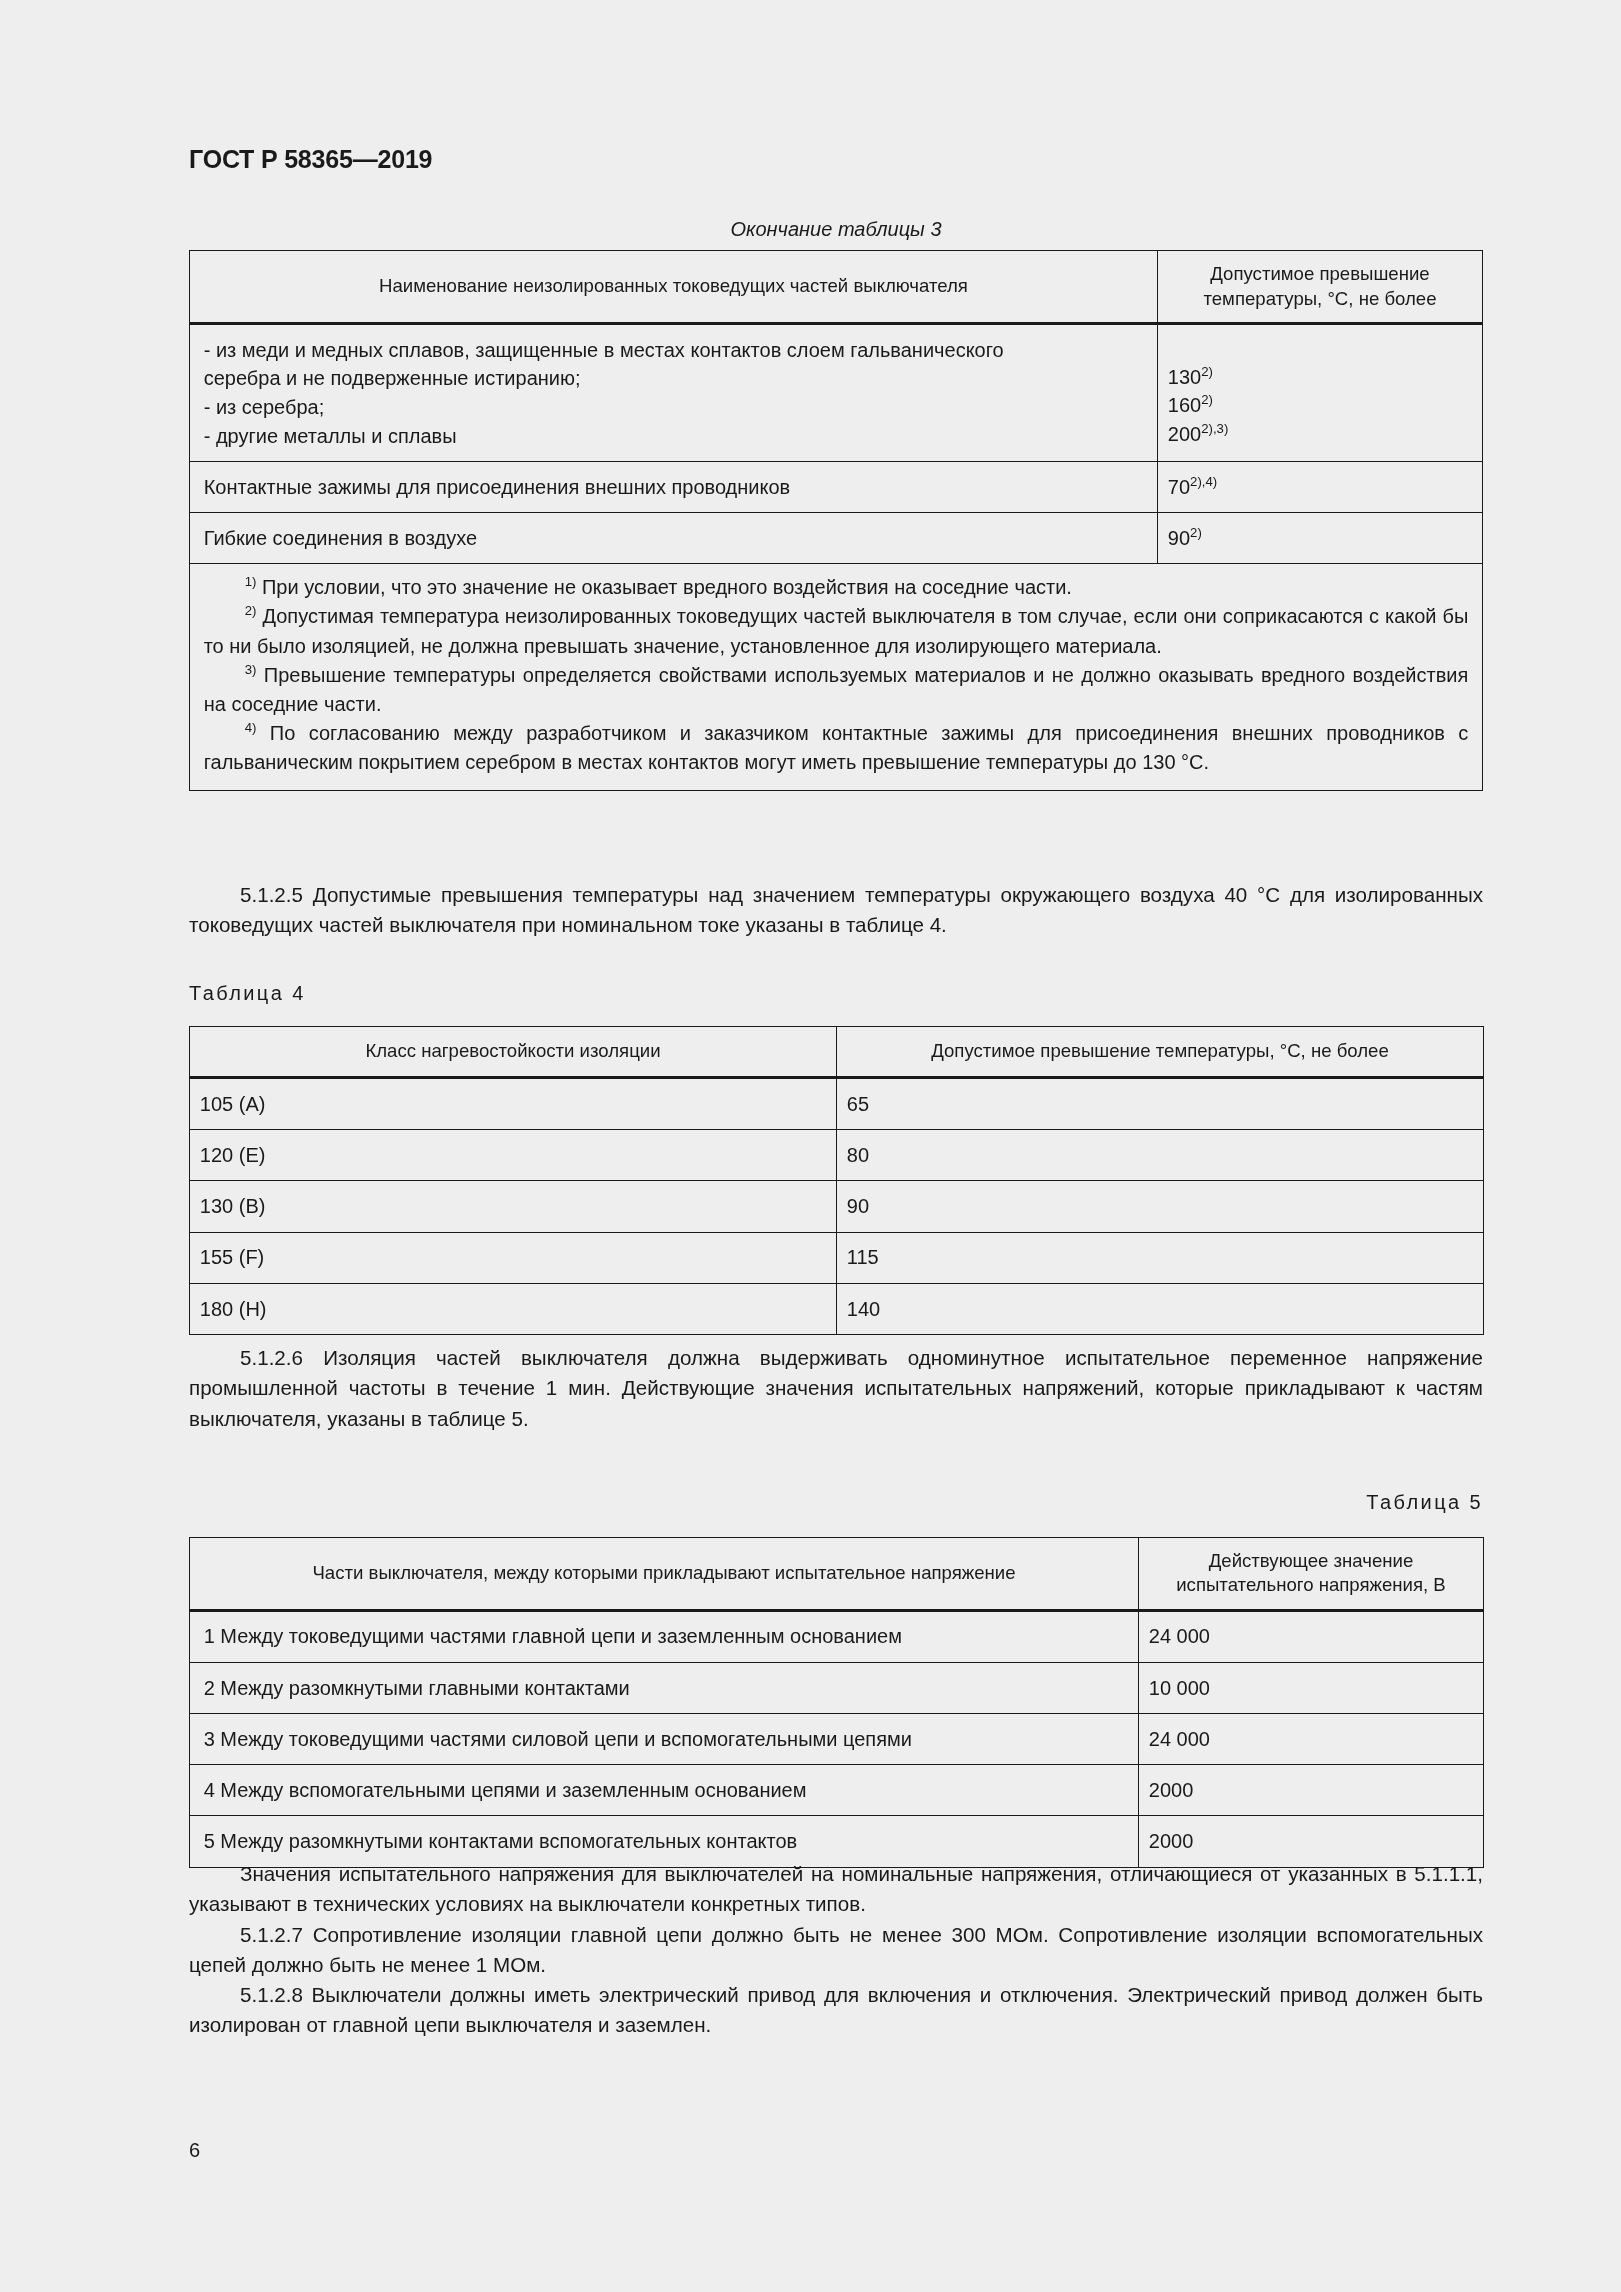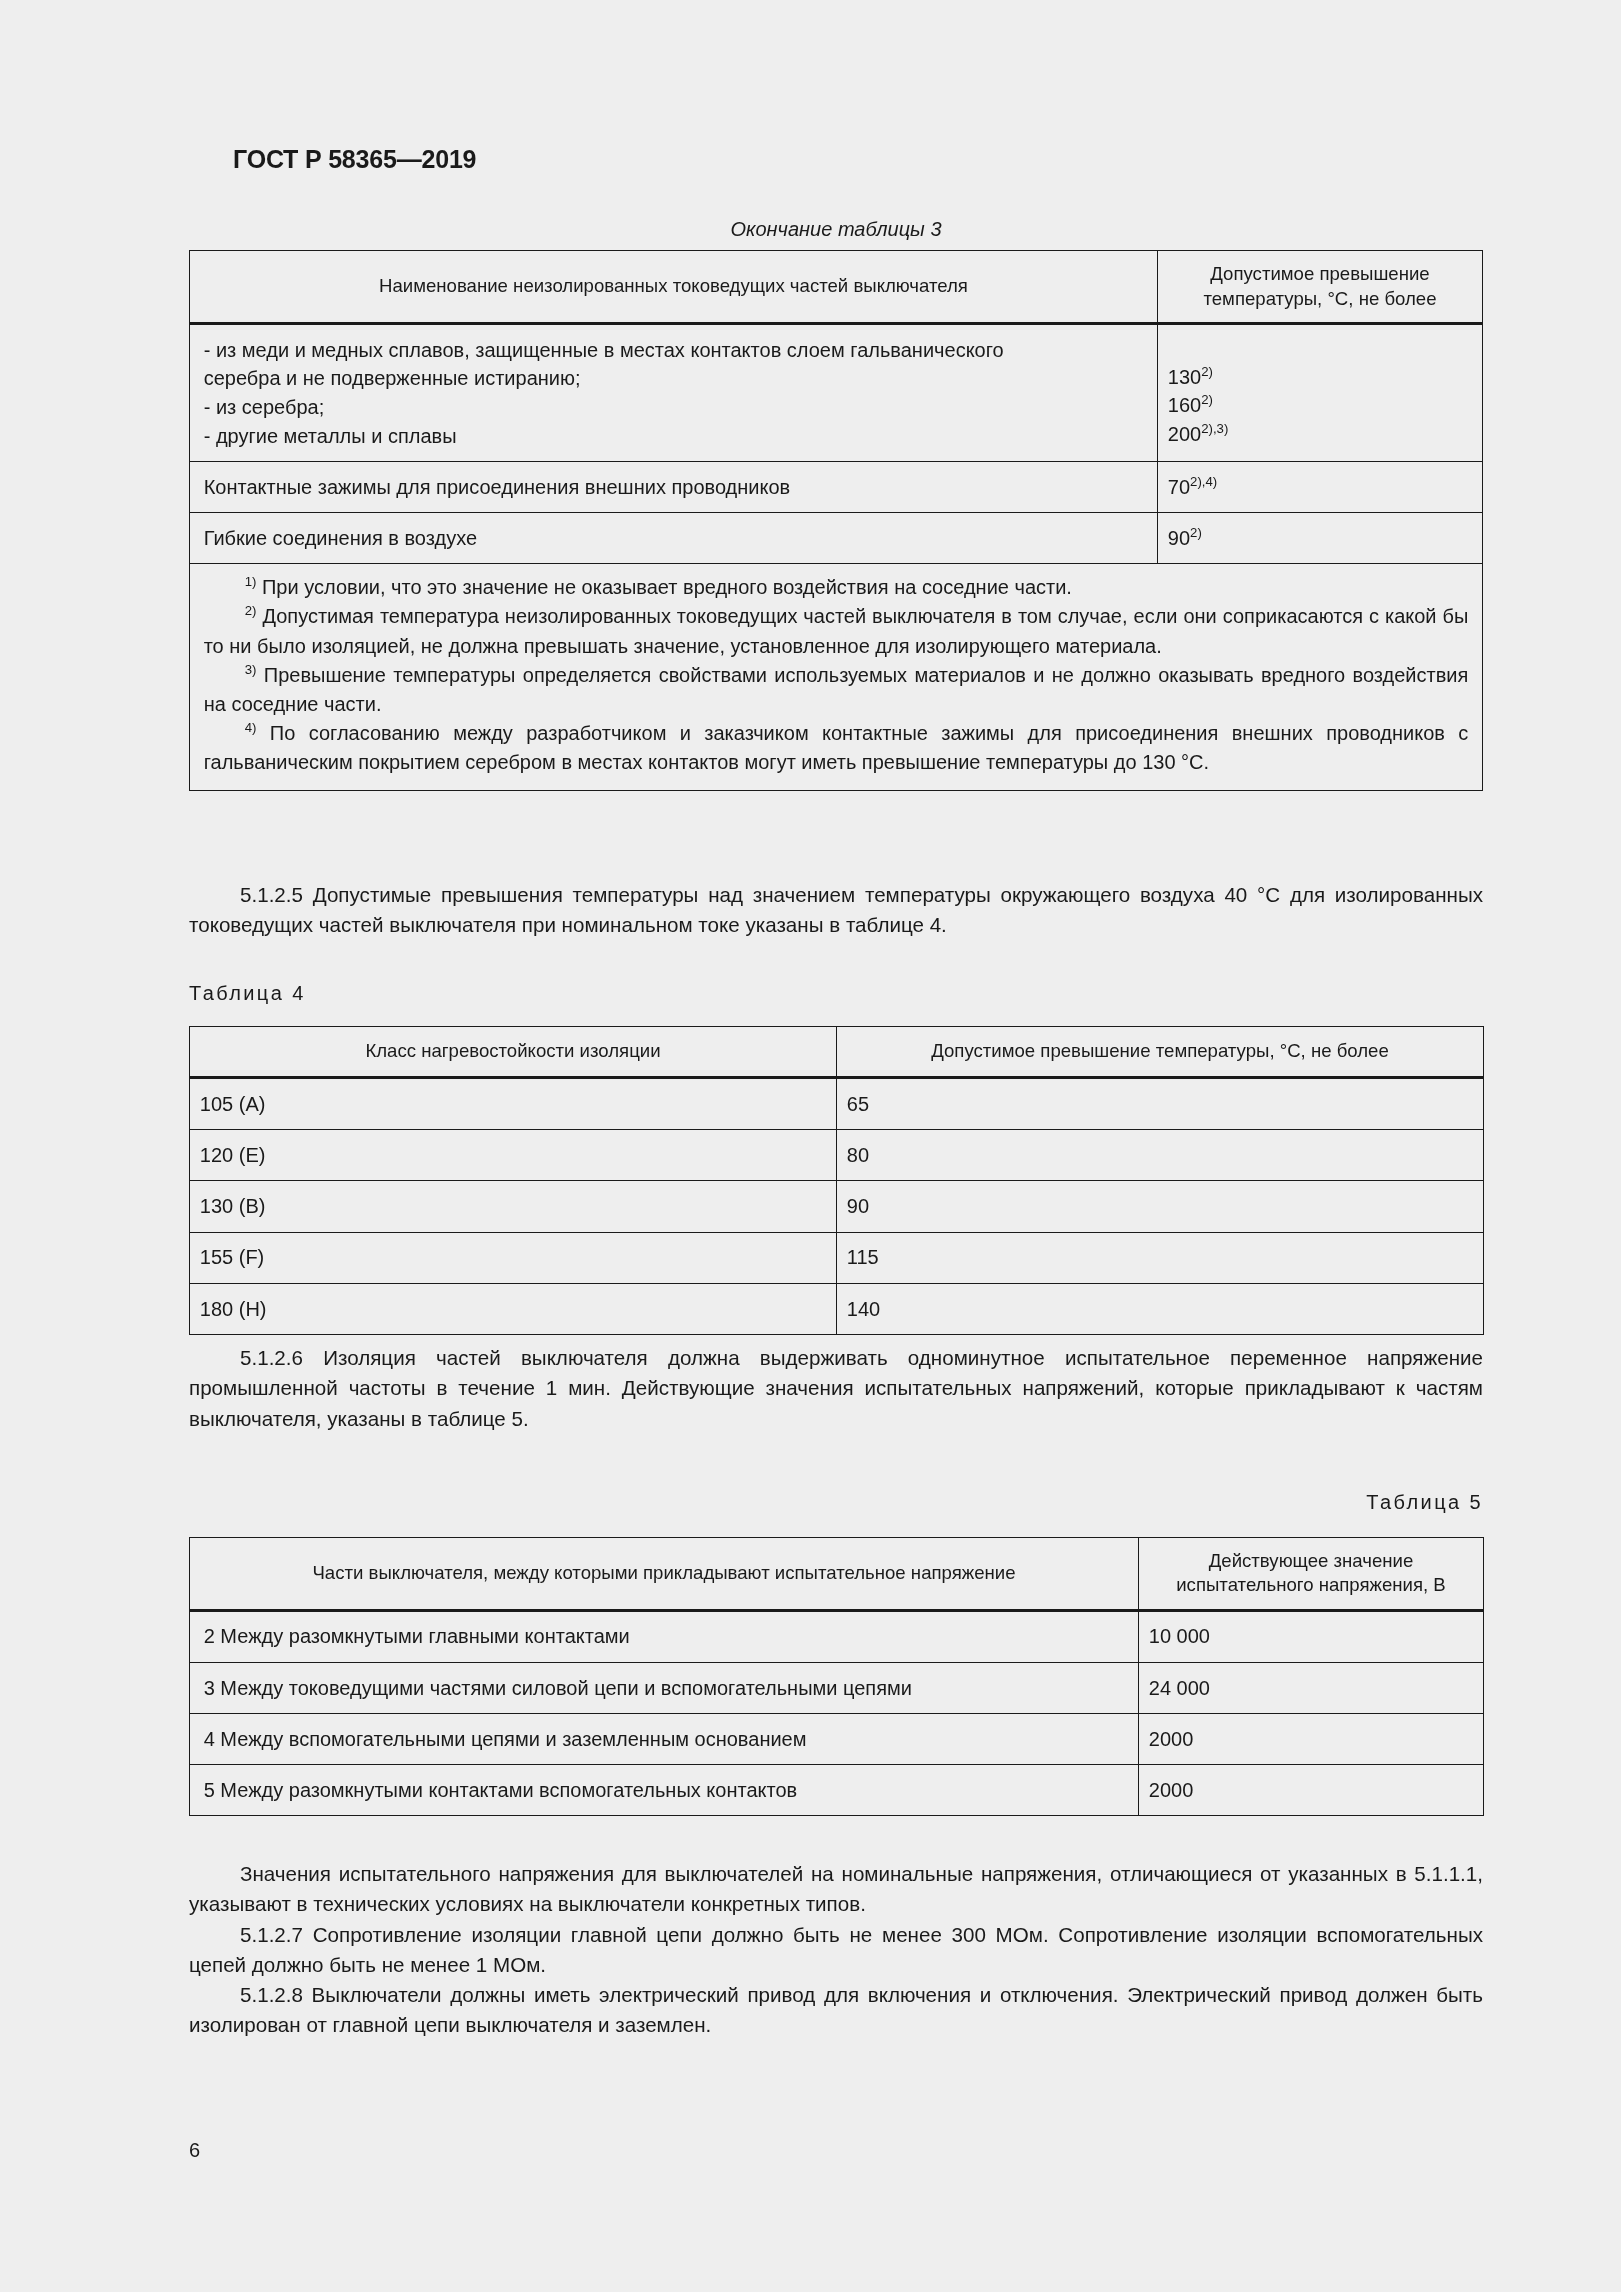--- a/index.html
+++ b/index.html
@@ -22,21 +22,20 @@
   }
 
   
   .doc-header {
     position: absolute;
     left: 189px;
     top: 145px;
     font-size: 25px;
     font-weight: bold;
     letter-spacing: -0.2px;
-    margin-left: 44px;
   }
 
   
   .caption-italic {
     font-style: italic;
     font-size: 20px;
     text-align: center;
   }
   .caption-spaced {
     font-size: 20px;
@@ -216,20 +215,24 @@
       <colgroup>
           <col style="width:949px">
           <col style="width:345px">
         </colgroup>
       <tbody>
         <tr class="hdr-row">
           <td class="th-cell" style="height:71px">Части выключателя, между которыми прикладывают испытательное напряжение</td>
           <td class="th-cell">Действующее значение испытательного напряжения, В</td>
         </tr>
         <tr>
+          <td class="cell-left" style="height:47px">1 Между токоведущими частями главной цепи и заземленным основанием</td>
+          <td class="cell-center">24 000</td>
+        </tr>
+        <tr>
           <td class="cell-left" style="height:47px">2 Между разомкнутыми главными контактами</td>
           <td class="cell-center">10 000</td>
         </tr>
         <tr>
           <td class="cell-left" style="height:47px">3 Между токоведущими частями силовой цепи и вспомогательными цепями</td>
           <td class="cell-center">24 000</td>
         </tr>
         <tr>
           <td class="cell-left" style="height:47px">4 Между вспомогательными цепями и заземленным основанием</td>
           <td class="cell-center">2000</td>

